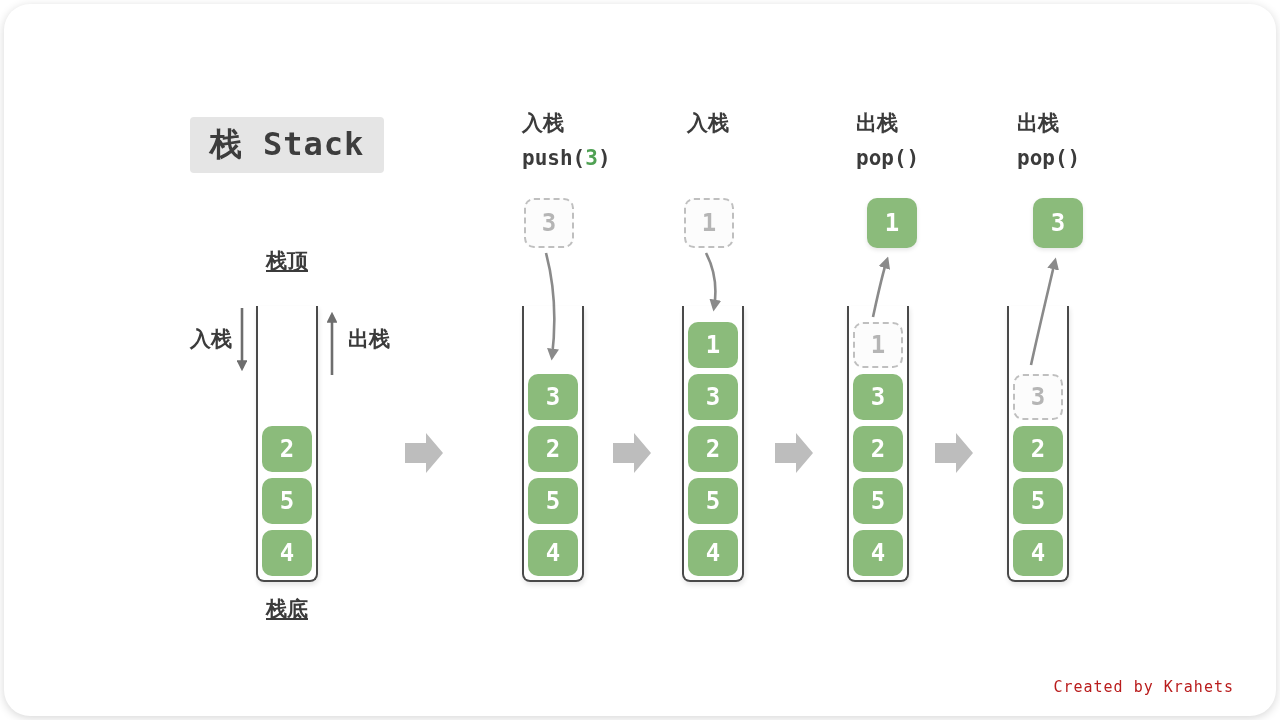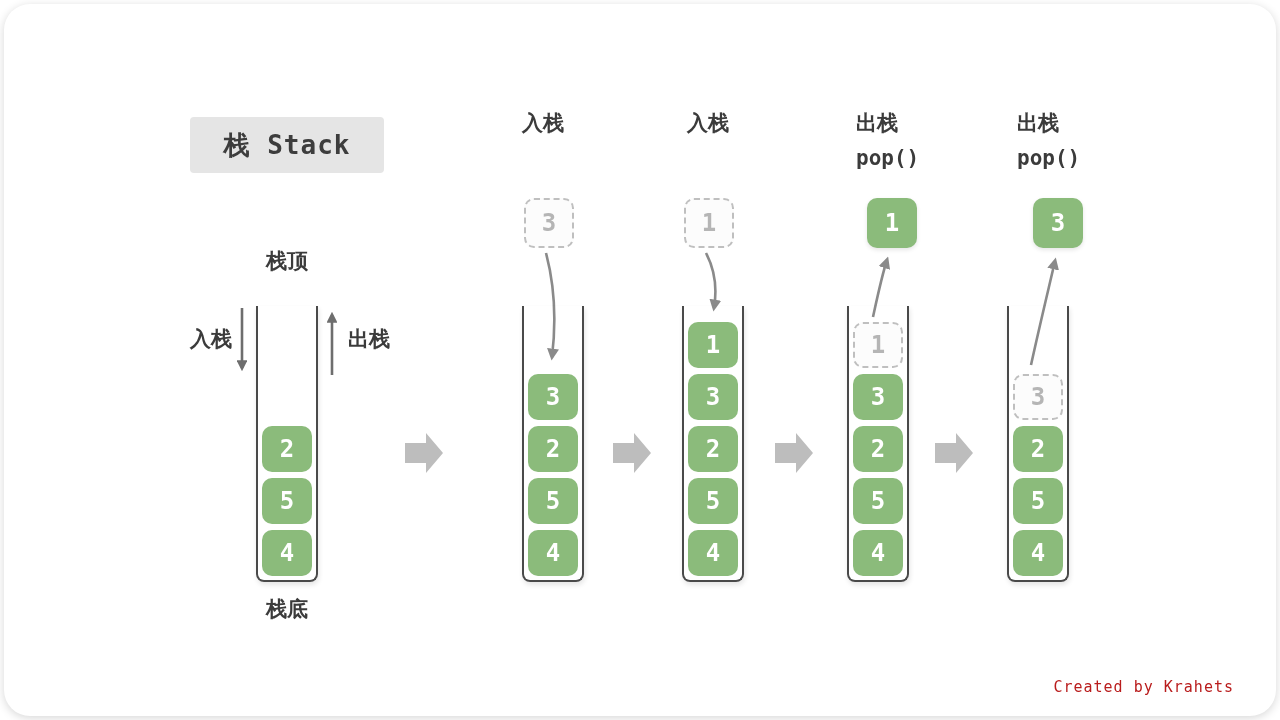--- a/index.html
+++ b/index.html
@@ -14,30 +14,30 @@
     --wall:#4A4A4A;
   }
   html,body{margin:0;padding:0;background:#fff;}
   body{width:1280px;height:720px;position:relative;overflow:hidden;
        font-family:"Liberation Sans", sans-serif;color:var(--text-dark);}
   .card{position:absolute;inset:4px;background:#fff;border-radius:26px;
         box-shadow:0 2px 10px rgba(0,0,0,0.16);}
   .title-box{position:absolute;left:186px;top:113px;width:194px;height:56px;
              background:var(--title-bg);border-radius:4px;display:flex;
              align-items:center;justify-content:center;
-             font-family:"DejaVu Sans Mono", monospace;font-size:26px;
+             font-family:"DejaVu Sans Mono", monospace;font-size:32px;
              font-weight:700;color:#3D3D3D;letter-spacing:1px;}
   .op-label{position:absolute;top:106px;width:160px;}
   .op-name{font-size:21px;font-weight:700;line-height:26px;}
   .op-code{font-family:"DejaVu Sans Mono", monospace;font-size:21px;
            font-weight:700;line-height:26px;margin-top:9px;}
   .op-arg{color:var(--code-arg-green);}
   .side-label{position:absolute;font-size:21px;font-weight:700;}
   .center-label{position:absolute;width:100px;text-align:center;
-                font-size:21px;font-weight:700;}
+                font-size:21px;font-weight:700;text-decoration:underline;}
   .stack{position:absolute;top:302px;width:62px;height:276px;box-sizing:border-box;
          border-left:2px solid var(--wall);border-right:2px solid var(--wall);
          border-bottom:2px solid var(--wall);border-radius:0 0 8px 8px;
          box-shadow:1px 3px 5px rgba(0,0,0,0.10);}
   .blk{position:absolute;left:4px;width:50px;height:46px;border-radius:10px;
        background:var(--block-green);display:flex;align-items:center;justify-content:center;
        font-family:"DejaVu Sans Mono", monospace;font-size:24px;font-weight:700;color:#fff;}
   .ghost{background:#FCFCFC;border:2px dashed var(--ghost-border);box-sizing:border-box;
          color:var(--ghost-text);}
   .r0{bottom:4px}.r1{bottom:56px}.r2{bottom:108px}.r3{bottom:160px}.r4{bottom:212px}
@@ -57,20 +57,21 @@
 <body>
 
 <div class="card">
 
   <div class="title-box">
     <span>栈 Stack</span>
   </div>
 
   <div class="op-label" style="left:518px">
     <div class="op-name">入栈</div>
+    <div class="op-code"><span>push(</span><span class="op-arg">3</span><span>)</span></div>
   </div>
   <div class="op-label" style="left:683px">
     <div class="op-name">入栈</div>
   </div>
   <div class="op-label" style="left:852px">
     <div class="op-name">出栈</div>
     <div class="op-code"><span>pop()</span><span class="op-arg"></span><span></span></div>
   </div>
   <div class="op-label" style="left:1013px">
     <div class="op-name">出栈</div>

